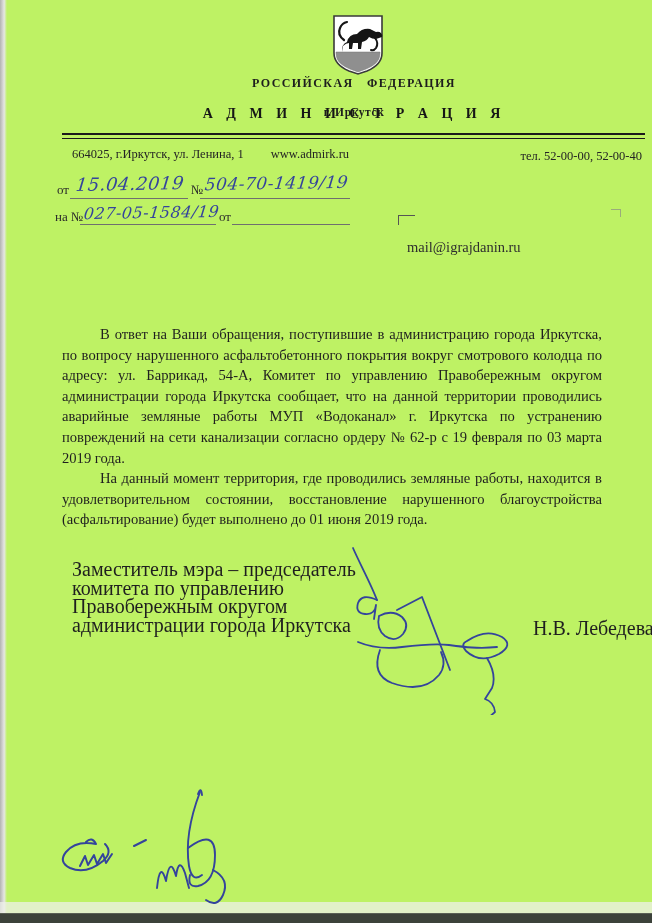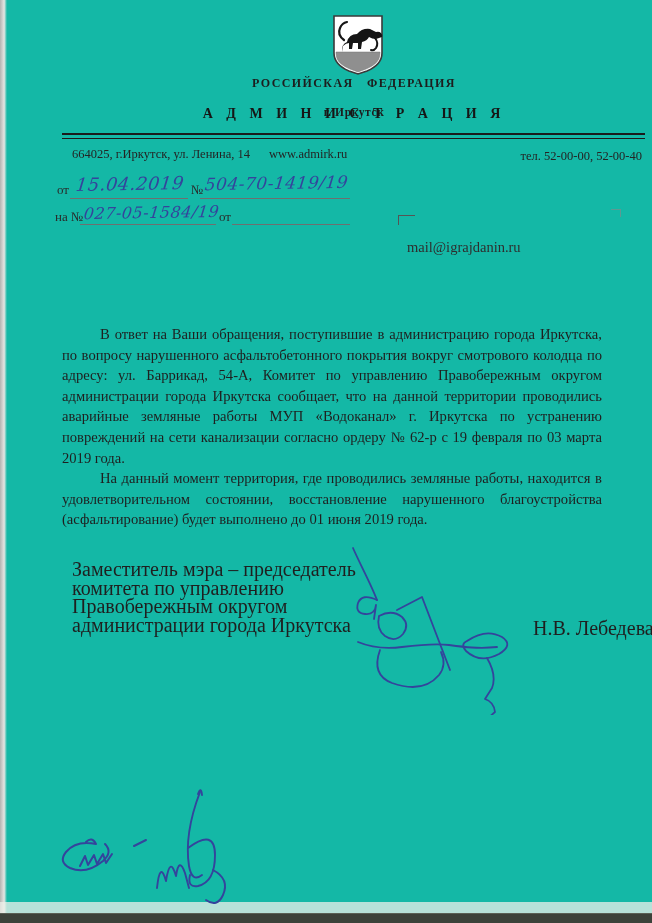--- a/index.html
+++ b/index.html
@@ -1,37 +1,37 @@
 <!DOCTYPE html>
 <html><head>
 <meta charset="utf-8">
 <style>
   html,body{margin:0;padding:0;background:#e8e8e8;}
   .page{
     position:relative;width:652px;height:923px;margin:0 auto;
-    background:#14b8a6;overflow:hidden;
+    background:#bef264;overflow:hidden;
     font-family:"Liberation Serif","DejaVu Serif",serif;
     color:#222;
   }
   .abs{position:absolute;}
   
   .scan-left{left:0;top:0;width:7px;height:100%;
     background:linear-gradient(to right,#b3b3b1,#e6e6e3 60%,rgba(255,255,255,0));}
   .scan-bottom-light{left:0;top:902px;width:100%;height:11px;background:#eef0ea;opacity:.75;}
   .scan-bottom-dark{left:0;top:913px;width:100%;height:10px;background:#3c423a;border-top:1px solid #5a6055;}
   
   .emblem{left:330px;top:14px;}
   .hdr-center{left:56px;right:0;text-align:center;}
   .country{top:76px;font-weight:bold;font-size:12px;letter-spacing:1.4px;word-spacing:9px;color:#1d1d1d;}
   .city{top:90px;font-weight:bold;font-size:11.5px;letter-spacing:.6px;color:#1d1d1d;margin-top:16px;}
   .org{top:106px;font-weight:bold;font-size:14px;letter-spacing:5px;color:#161616;}
   .double-rule{left:62px;right:7px;top:133px;height:3px;
     border-top:2.5px solid #1b1b1b;border-bottom:1.5px solid #1b1b1b;}
   .addr{left:72px;top:147px;font-size:12.5px;color:#242424;}
-  .addr .site{margin-left:19px;}
+  .addr .site{margin-left:27px;}
   .phone{right:10px;top:149px;font-size:12.5px;color:#242424;}
   
   .lbl{font-size:13px;color:#2a2a2a;}
   .hand{
     font-family:"DejaVu Serif","Liberation Serif",serif;
     font-style:italic;color:#34449c;
     display:inline-block;transform:skewX(-7deg) rotate(-1deg);
     letter-spacing:.5px;white-space:nowrap;
   }
   .hw-date{left:76px;top:173px;font-size:18px;}
@@ -83,21 +83,21 @@
       <path d="M45 24 q4 5 1 10 q-2 3 -5 2" fill="none" stroke="#151515" stroke-width="2" stroke-linecap="round"></path>
     </svg>
   </div>
 
   <div class="abs hdr-center country">РОССИЙСКАЯ ФЕДЕРАЦИЯ</div>
   <div class="abs hdr-center city">г. Иркутск</div>
   <div class="abs hdr-center org">А Д М И Н И С Т Р А Ц И Я</div>
   <div class="abs double-rule"></div>
 
   <div class="abs addr">
-    <span>664025,  г.Иркутск, ул. Ленина, 14</span><span class="site">www.admirk.ru</span>
+    <span>664025,  г.Иркутск, ул. Ленина, 1</span><span class="site">www.admirk.ru</span>
   </div>
   <div class="abs phone">тел. 52-00-00, 52-00-40</div>
 
   <span class="abs lbl lbl-ot1">от</span>
   <span class="abs hand hw-date">15.04.2019</span>
   <div class="abs uline u1"></div>
   <span class="abs lbl lbl-num">№</span>
   <span class="abs hand hw-num">504-70-1419/19</span>
   <div class="abs uline u2"></div>
 

